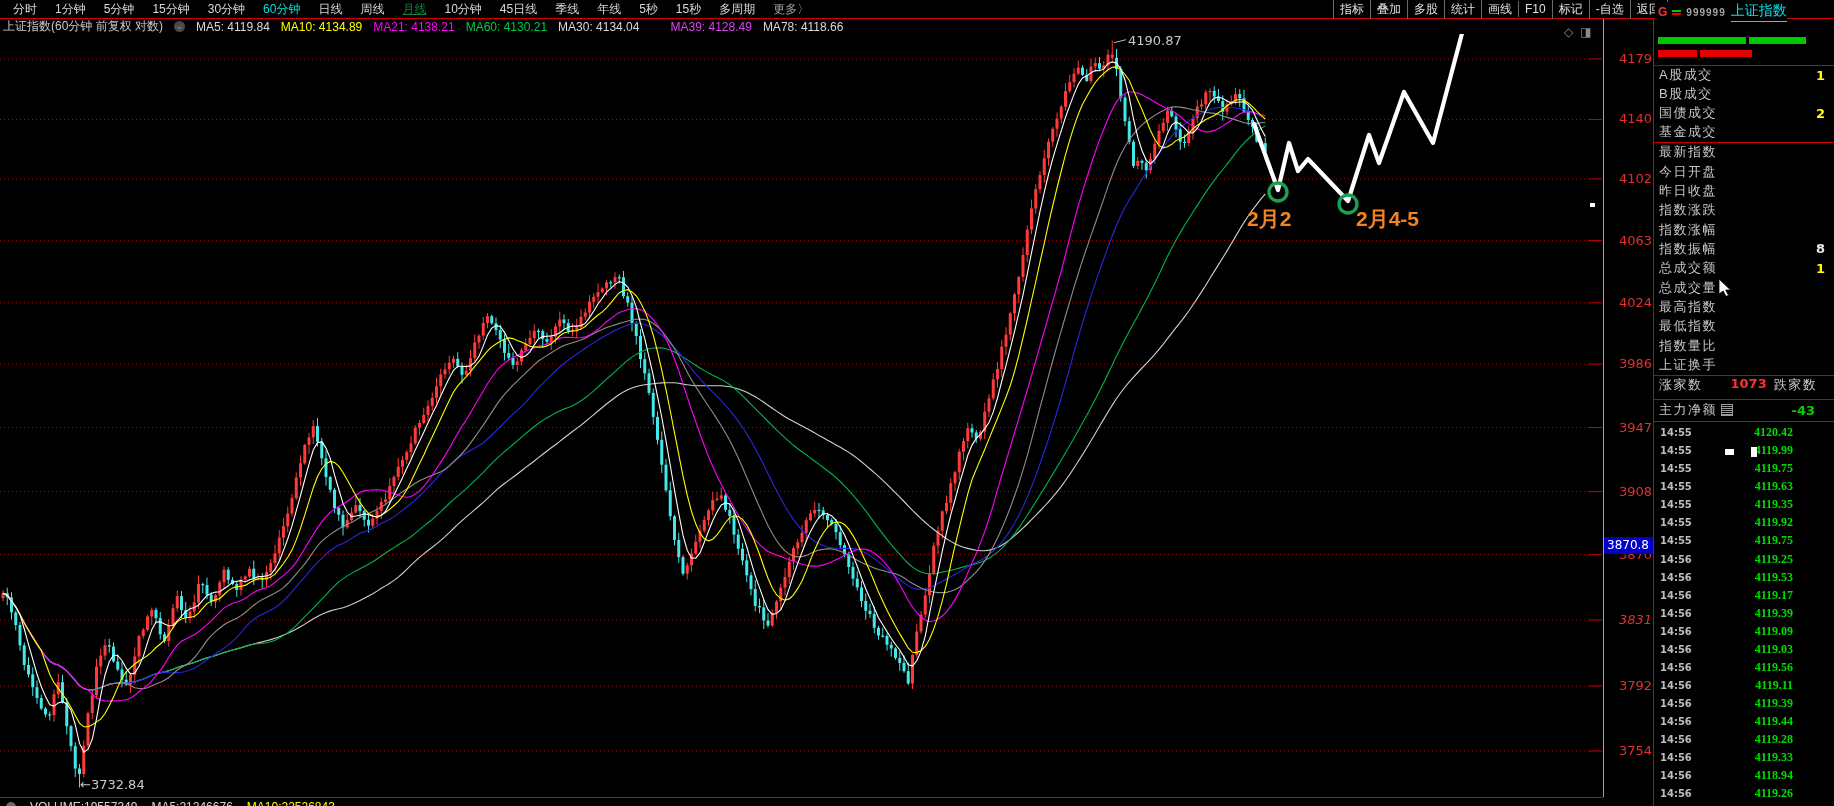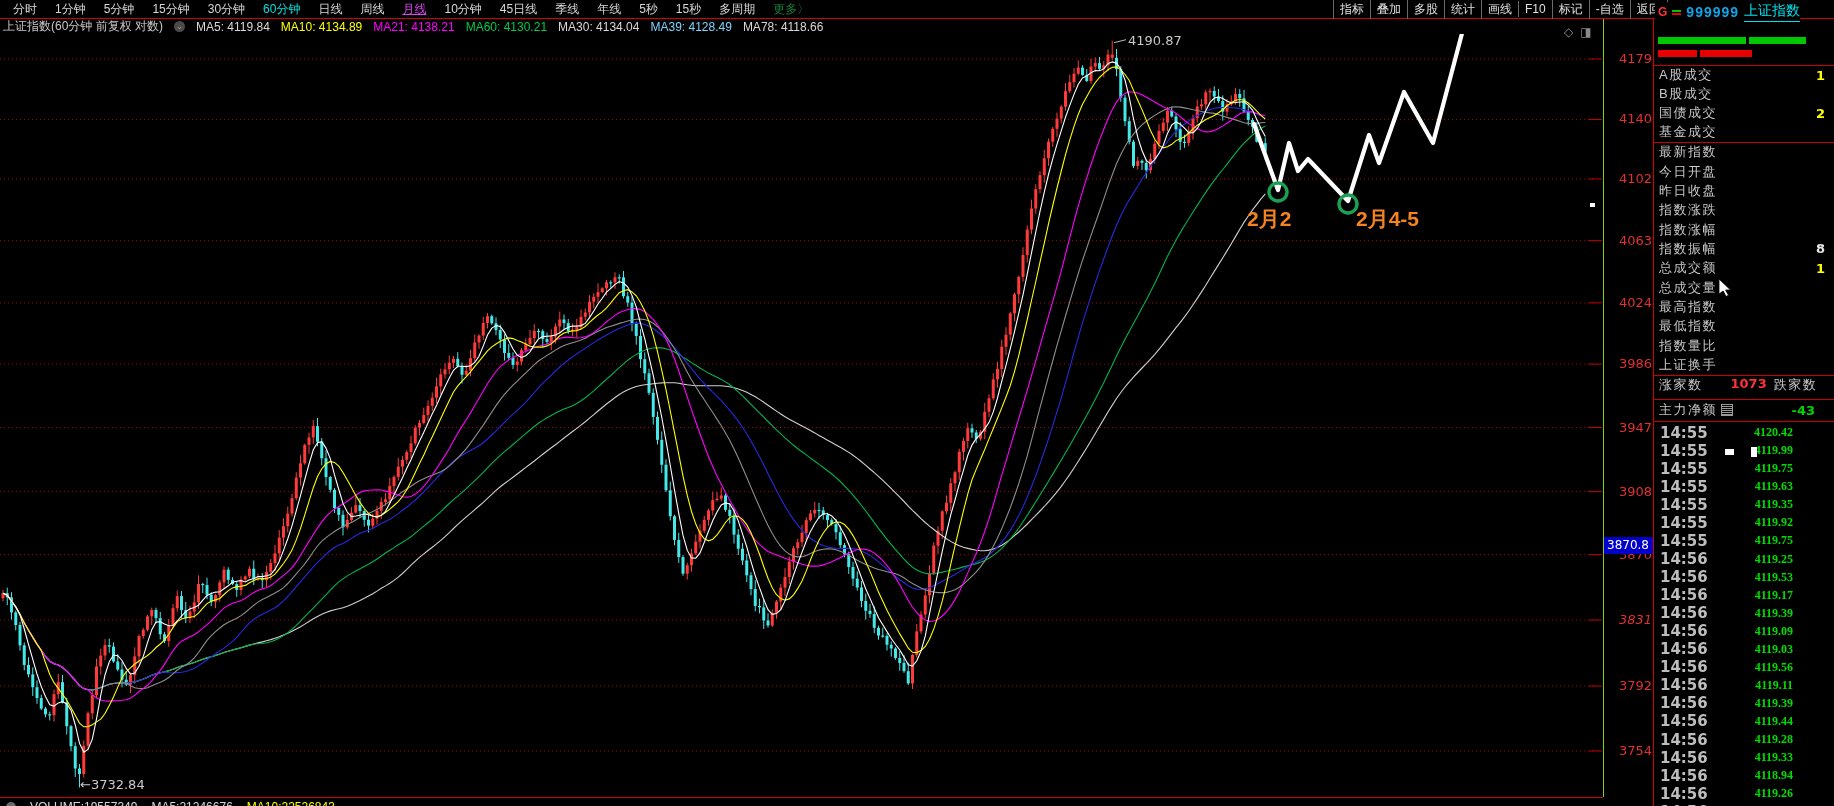--- a/index.html
+++ b/index.html
@@ -11,21 +11,21 @@
   .menu-left{position:absolute;left:4px;top:0;height:18px;display:flex;align-items:center;}
   .mitem{font-size:12px;color:#d8d8d8;padding:0 9px;white-space:nowrap;cursor:default;}
   .menu-right{position:absolute;left:1333px;top:0;height:18px;display:flex;align-items:center;z-index:31;}
   .rbtn{font-size:12px;color:#e0e0e0;padding:1px 6px;border-left:1px solid #6a6a6a;white-space:nowrap;}
   .rbtn:last-child{border-right:1px solid #6a6a6a;}
   .stockbox{position:absolute;left:1655px;top:2px;height:20px;display:flex;align-items:center;gap:5px;
     background:#000;z-index:32;padding-left:3px;}
   .g-flag{color:#ff3232;font-size:12px;font-weight:bold;}
   .lvl-icon{display:inline-block;width:9px;}
   .lvl-icon i{display:block;height:2px;margin:1px 0;}
-  .code{color:#0ea5e9;font-size:14px;font-weight:bold;letter-spacing:1px;}
+  .code{color:#a3a3a3;font-size:10px;font-weight:bold;letter-spacing:1px;}
   .idx-name{color:#00e0ee;font-size:14px;border-bottom:1px solid #00e0ee;padding-bottom:1px;}
   
   .infobar{position:absolute;left:3px;top:19px;height:15px;display:flex;align-items:center;gap:11px;
     font-size:12px;color:#c8c8c8;z-index:5;white-space:nowrap;}
   .collapse-ico{width:11px;height:11px;border-radius:50%;background:#4a4a4a;color:#999;font-size:9px;
     line-height:10px;text-align:center;}
   
   .chart{position:absolute;left:0;top:34px;width:1603px;height:763px;}
   .axis{position:absolute;left:1603px;top:18px;width:51px;height:779px;border-left:1px solid #84cc16;}
   .axlabel{position:absolute;right:3px;font-size:13px;color:#e03030;font-family:"DejaVu Sans",sans-serif;}
@@ -49,21 +49,21 @@
   .pval{position:absolute;right:10px;font-size:13px;font-weight:bold;font-family:"DejaVu Sans",sans-serif;}
   .advrow{height:23px;display:flex;padding-left:5px;}
   .advrow .v{color:#ff3232;font-size:13px;font-weight:bold;margin-left:28px;font-family:"DejaVu Sans",sans-serif;}
   .advrow .l2{font-size:13px;color:#c8c8c8;letter-spacing:1.5px;margin-left:7px;white-space:nowrap;}
   .netrow{height:21px;display:flex;align-items:center;padding-left:5px;}
   .netrow .ico{width:10px;height:10px;border:1px solid #9a9a9a;margin-left:4px;
     background:repeating-linear-gradient(180deg,#000 0 1px,#9a9a9a 1px 2px);}
   .netrow .v{margin-left:auto;margin-right:20px;color:#00d400;font-size:13px;font-weight:bold;font-family:"DejaVu Sans",sans-serif;}
   .ticks{padding-top:2px;}
   .trow{height:18.05px;display:flex;align-items:center;padding-left:6px;}
-  .trow .t{color:#bdbdbd;font-size:15px;font-weight:bold;font-family:"DejaVu Sans",sans-serif;}
+  .trow .t{color:#bdbdbd;font-size:10px;font-weight:bold;font-family:"DejaVu Sans",sans-serif;}
   .trow .p{margin-left:auto;margin-right:42px;color:#00dc00;font-size:12px;font-weight:bold;font-family:Liberation Serif, serif;}
   
   .volbar{position:absolute;left:0;top:797px;width:1603px;height:9px;border-top:1px solid #d40000;
     overflow:hidden;background:#000;}
   .volbar .inner{display:flex;gap:14px;align-items:center;padding:2px 0 0 6px;font-size:12px;color:#d8d8d8;white-space:nowrap;}
   .voldot{width:10px;height:10px;border-radius:50%;background:#6a6a6a;flex:0 0 auto;}
   .artifact{position:absolute;background:#fff;z-index:20;}
   .cursor-svg{position:absolute;z-index:40;}
 </style>
 </head>
@@ -83,37 +83,37 @@
         <span class="mitem" style="color: rgb(216, 216, 216);">15分钟</span>
 
         <span class="mitem" style="color: rgb(216, 216, 216);">30分钟</span>
 
         <span class="mitem" style="color: rgb(0, 224, 224);">60分钟</span>
 
         <span class="mitem" style="color: rgb(216, 216, 216);">日线</span>
 
         <span class="mitem" style="color: rgb(216, 216, 216);">周线</span>
 
-        <span class="mitem" style="color: #d946ef; text-decoration: underline;">月线</span>
+        <span class="mitem" style="color: #15803d; text-decoration: underline;">月线</span>
 
         <span class="mitem" style="color: rgb(216, 216, 216);">10分钟</span>
 
         <span class="mitem" style="color: rgb(216, 216, 216);">45日线</span>
 
         <span class="mitem" style="color: rgb(216, 216, 216);">季线</span>
 
         <span class="mitem" style="color: rgb(216, 216, 216);">年线</span>
 
         <span class="mitem" style="color: rgb(216, 216, 216);">5秒</span>
 
         <span class="mitem" style="color: rgb(216, 216, 216);">15秒</span>
 
         <span class="mitem" style="color: rgb(216, 216, 216);">多周期</span>
 
-        <span class="mitem" style="color: #15803d;">更多〉</span>
+        <span class="mitem" style="color: #a3a3a3;">更多〉</span>
       </div>
     <div class="menu-right">
 
         <span class="rbtn">指标</span>
 
         <span class="rbtn">叠加</span>
 
         <span class="rbtn">多股</span>
 
         <span class="rbtn">统计</span>
@@ -147,21 +147,21 @@
         <span style="color: rgb(216, 216, 216);">MA5: 4119.84</span>
 
         <span style="color: rgb(255, 255, 0);">MA10: 4134.89</span>
 
         <span style="color: rgb(255, 0, 255);">MA21: 4138.21</span>
 
         <span style="color: rgb(0, 200, 75);">MA60: 4130.21</span>
 
         <span style="color: rgb(216, 216, 216);">MA30: 4134.04</span>
 
-        <span style="color: #7dd3fc;">MA39: 4128.49</span>
+        <span style="color: #d946ef; margin-left: 20px;">MA39: 4128.49</span>
 
         <span style="color: rgb(216, 216, 216);">MA78: 4118.66</span>
       </span>
   </div>
 
   <div class="chart">
     <svg id="chart-svg" width="1603" height="763">
         <g>
           <line x1="0" y1="25" x2="1596" y2="25" stroke="#ad0000" stroke-width="1" stroke-dasharray="1 3"></line>
           <line x1="1589" y1="25" x2="1602" y2="25" stroke="#c80000" stroke-width="1"></line>

